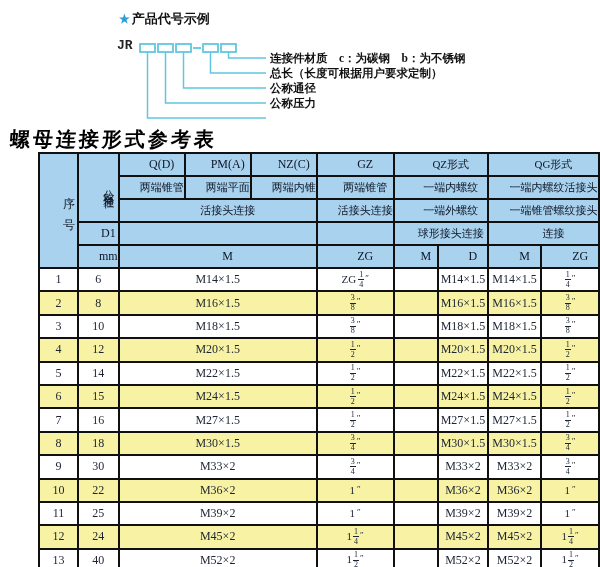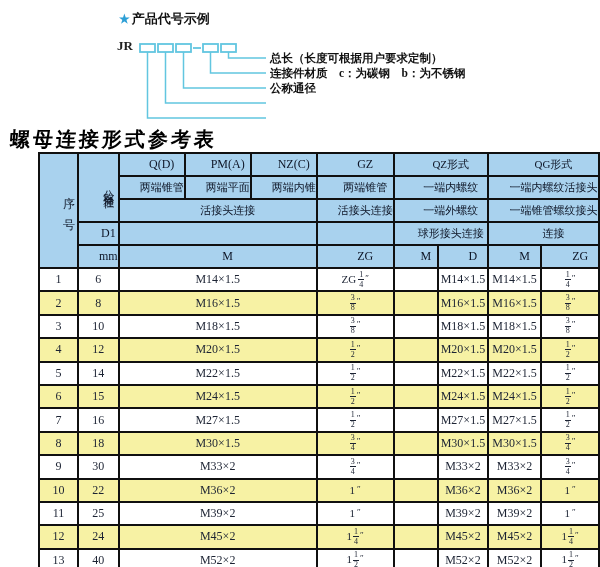--- a/index.html
+++ b/index.html
@@ -4,21 +4,21 @@
 <style>
   html,body{margin:0;padding:0;background:#ffffff;}
   .page{
     position:relative;width:600px;height:567px;background:#ffffff;overflow:hidden;
     font-family:"Liberation Serif","DejaVu Serif",serif;color:#1c2333;
   }
   
   .diag-title{position:absolute;left:119px;top:10px;font-size:13px;font-weight:bold;color:#111;}
   .diag-title .star{color:#2d9fd6;margin-right:2px;font-size:12px;}
   .jr{position:absolute;left:117px;top:38px;font-size:13px;font-weight:bold;color:#222;
-      font-family:Liberation Serif, serif;}
+      font-family:Liberation Mono, monospace;}
   .diag-svg{position:absolute;left:0;top:0;}
   .diag-labels{position:absolute;left:270px;top:51px;}
   .diag-label{height:15px;line-height:15px;font-size:11.5px;font-weight:bold;color:#111;white-space:nowrap;}
   
   .table-title{
     position:absolute;left:10px;top:126px;font-size:20px;font-weight:bold;color:#000;
     letter-spacing:3px;font-family:"Liberation Serif","DejaVu Serif",serif;
     transform:skewX(-4deg);
   }
   
@@ -64,23 +64,24 @@
         <polyline points="228.5,52 228.5,58 266,58"></polyline>
         <polyline points="210.5,52 210.5,73 266,73"></polyline>
         <polyline points="183.5,52 183.5,88 266,88"></polyline>
         <polyline points="165.5,52 165.5,103 266,103"></polyline>
         <polyline points="147.5,52 147.5,118 266,118"></polyline>
       </g>
     </svg>
     <div class="diag-title"><span class="star">★</span><span>产品代号示例</span></div>
     <div class="jr">JR</div>
     <div class="diag-labels">
+      <div class="diag-label">连接件材质　c：为碳钢　b：为不锈钢</div>
       <div class="diag-label">总长（长度可根据用户要求定制）</div>
-      <div class="diag-label">连接件材质　c：为碳钢　b：为不锈钢</div>
       <div class="diag-label">公称通径</div>
+      <div class="diag-label">公称压力</div>
     </div>
   </div>
 
   <div class="table-title">螺母连接形式参考表</div>
 
   <table class="ref">
     <colgroup>
       <col style="width:37px">
         <col style="width:38px">
         <col style="width:55px">

